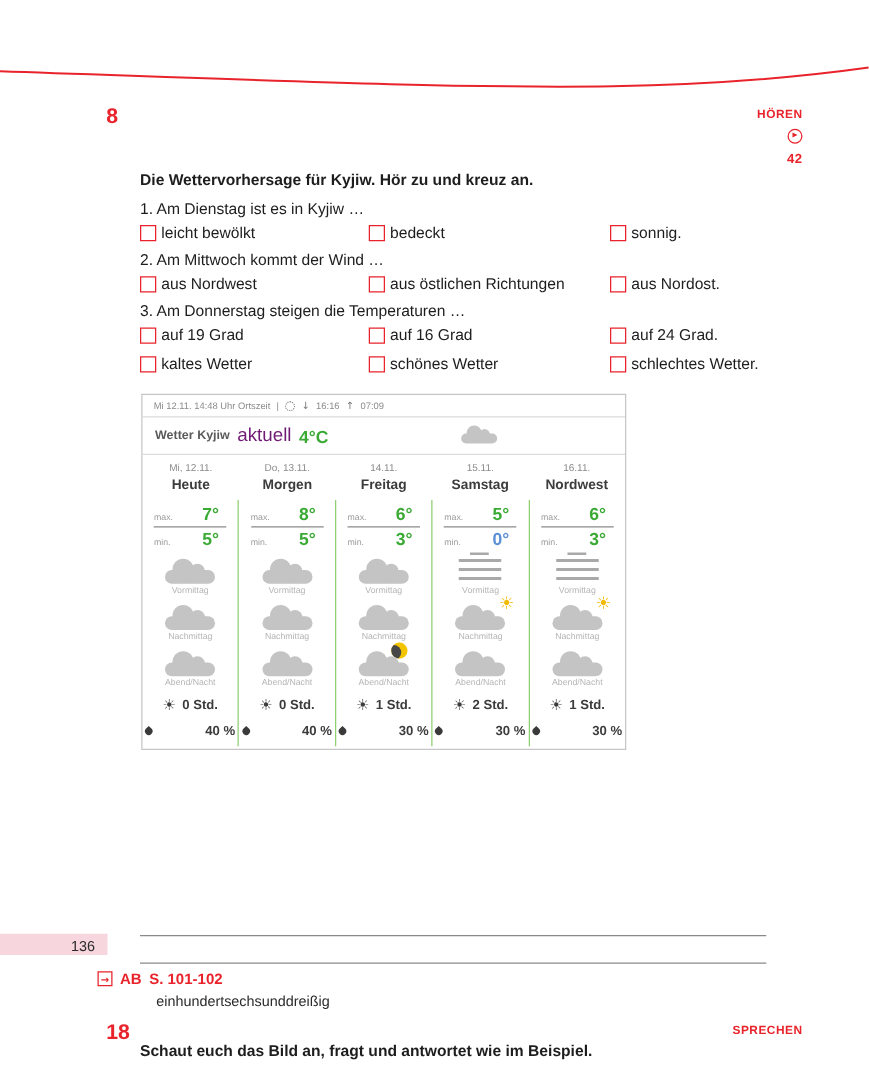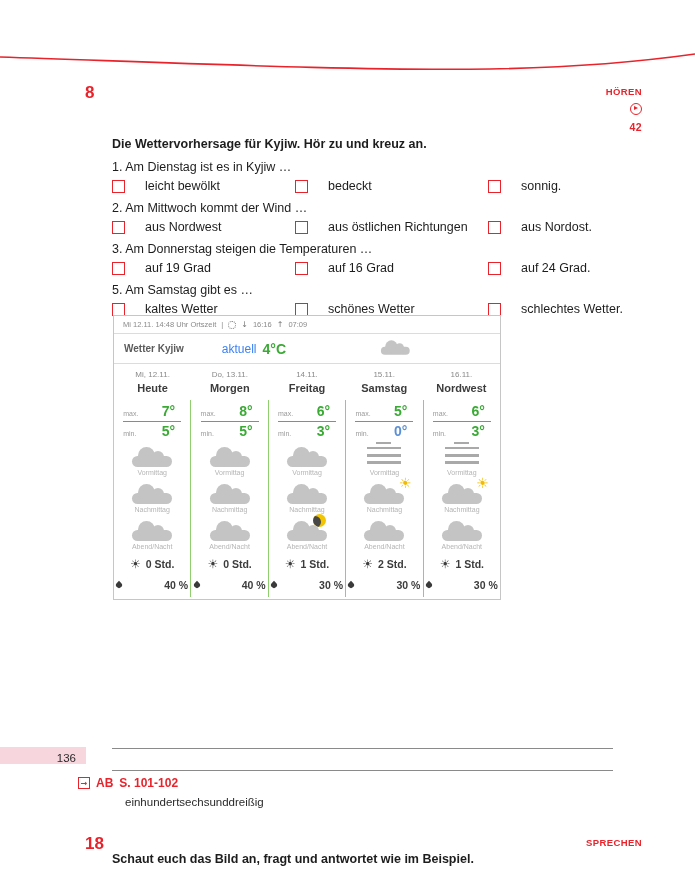--- a/index.html
+++ b/index.html
@@ -16,30 +16,30 @@
   .extitle{font-size:12.5px;font-weight:bold;line-height:17px;}
   .exbody{position:relative;}
   
   .audio-ic{width:10px;height:10px;border:1.4px solid #e8232b;border-radius:50%;position:relative;display:inline-block;}
   .audio-ic::before{content:"";position:absolute;left:3px;top:2.2px;border-left:4.5px solid #e8232b;border-top:2.8px solid transparent;border-bottom:2.8px solid transparent;}
   .track{font-size:10.5px;font-weight:bold;color:#e8232b;}
   
   .q{margin-top:3px;}
   .q-prompt{font-size:12.5px;line-height:18px;}
   .q-opts{display:grid;grid-template-columns:183px 193px auto;align-items:center;height:20px;}
-  .opt{display:flex;align-items:center;gap:20px;font-size:12.5px;}
+  .opt{display:flex;align-items:center;gap:4px;font-size:12.5px;}
   .cb{width:11px;height:11px;border:1.7px solid #e8232b;background:#fff;flex:0 0 auto;}
   
   .widget{position:absolute;left:113px;top:315px;width:388px;height:285px;border:1px solid #c6c6c6;background:#fff;box-sizing:border-box;font-family:"Liberation Sans",sans-serif;}
   .sb{height:17px;border-bottom:1px solid #dcdcdc;display:flex;align-items:center;gap:5px;padding:0 9px;font-size:7.5px;color:#8a8a8a;}
   .gear{width:6px;height:6px;border:1.5px dotted #777;border-radius:50%;display:inline-block;}
   .arr{font-family:"DejaVu Sans",sans-serif;font-size:8px;color:#777;}
   .wtitle{height:29px;border-bottom:1px solid #dcdcdc;display:flex;align-items:center;gap:6px;padding:0 10px;}
   .wt-city{font-size:10px;font-weight:bold;color:#5a5a5a;}
-  .wt-akt{font-size:12px;color:#3b82f6;margin-left:32px;}
+  .wt-akt{font-size:15px;color:#701a75;}
   .wt-temp{font-size:14px;font-weight:bold;color:#3aaa35;}
   .whead{display:flex;height:36px;padding-top:5px;box-sizing:border-box;}
   .whead .hc{flex:1;text-align:center;}
   .hc .d{font-size:8px;color:#8a8a8a;line-height:12px;text-align:center;}
   .hc .n{font-size:11px;font-weight:bold;color:#3c3c3c;line-height:14px;}
   .wbody{display:flex;height:197px;}
   .col{flex:1;text-align:center;}
   .col + .col{border-left:1.5px solid #8fcf70;}
   .temps{width:58px;margin:3px auto 0;}
   .trow{display:flex;align-items:baseline;justify-content:space-between;height:17px;}
@@ -138,21 +138,20 @@
         </span>
       <span class="opt">
           <span class="cb"></span>
           <span>auf 24 Grad.</span>
         </span>
     </div>
   </div>
 
 
   <div class="q">
-    <div class="q-prompt">5. Am Samstag gibt es …</div>
     <div class="q-opts">
       <span class="opt">
           <span class="cb"></span>
           <span>kaltes Wetter</span>
         </span>
       <span class="opt">
           <span class="cb"></span>
           <span>schönes Wetter</span>
         </span>
       <span class="opt">

